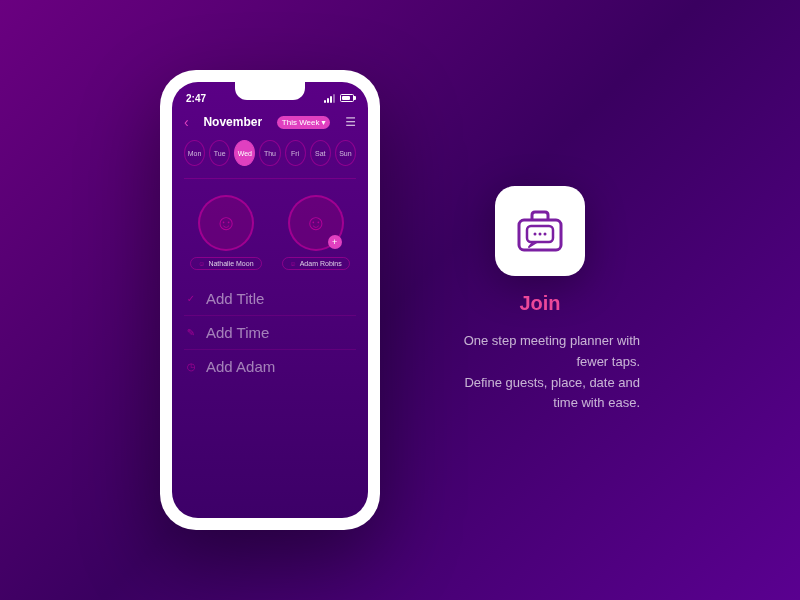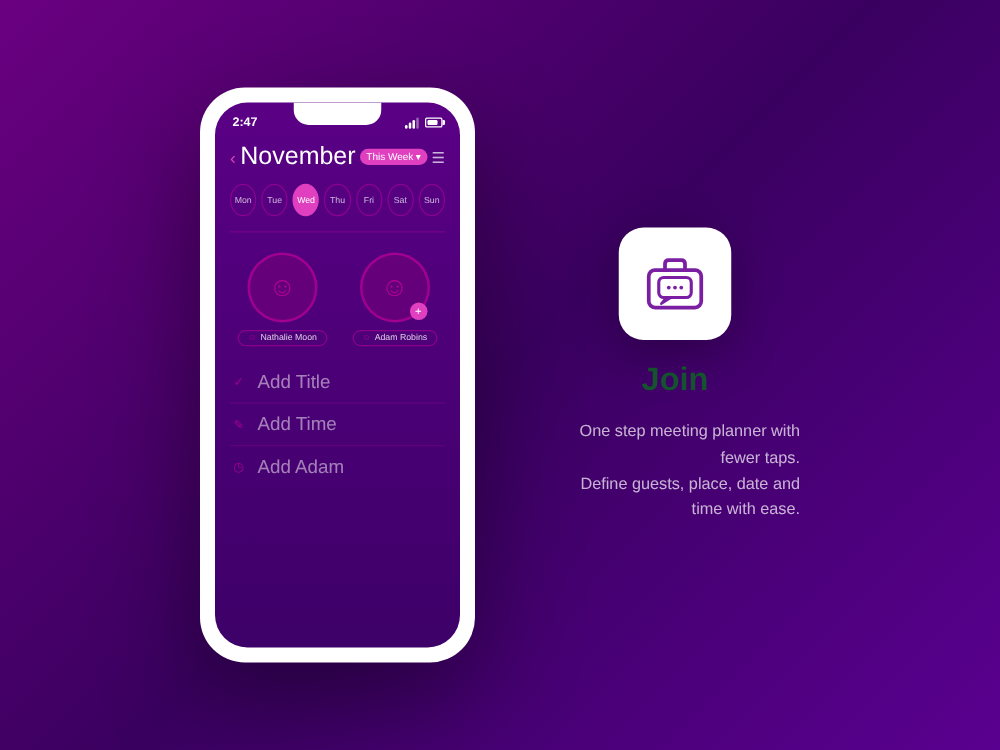--- a/index.html
+++ b/index.html
@@ -136,22 +136,22 @@
     }
 
     .chevron-left {
       color: #e040c0;
       font-size: 14px;
       cursor: pointer;
     }
 
     .month-title {
       color: white;
-      font-size: 20px;
-      font-weight: 400;
+      font-size: 12px;
+      font-weight: 700;
     }
 
     .week-badge {
       background: #e040c0;
       color: white;
       font-size: 8px;
       padding: 2px 5px;
       border-radius: 8px;
       display: flex;
       align-items: flex-start;
@@ -309,23 +309,23 @@
       justify-content: center;
       box-shadow: 0 10px 40px rgba(0,0,0,0.3);
     }
 
     .briefcase-chat-icon {
       width: 54px;
       height: 54px;
     }
 
     .join-title {
-      font-size: 26px;
+      font-size: 20px;
       font-weight: 600;
-      color: #14532d;
+      color: #ec4899;
     }
 
     .join-description {
       font-size: 13px;
       color: rgba(255,255,255,0.7);
       text-align: right;
       max-width: 200px;
       line-height: 1.6;
     }
   </style>

